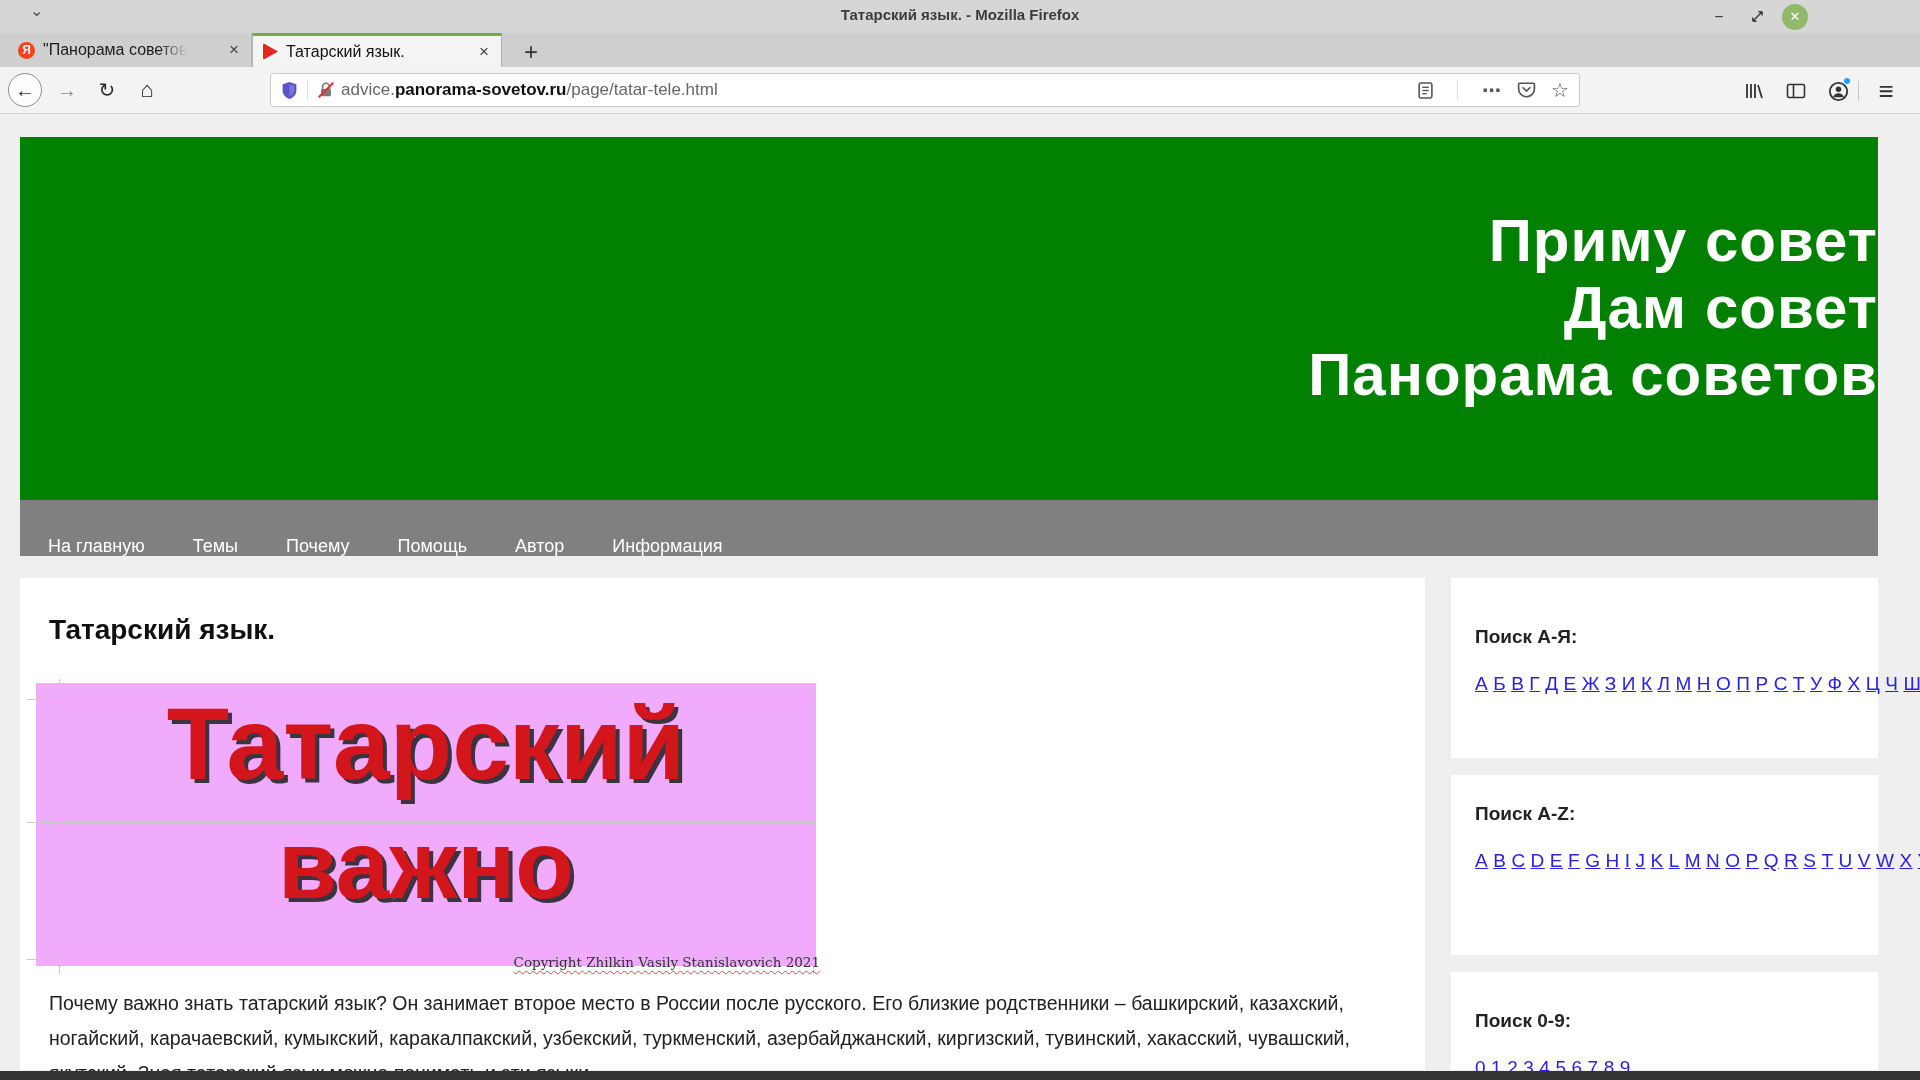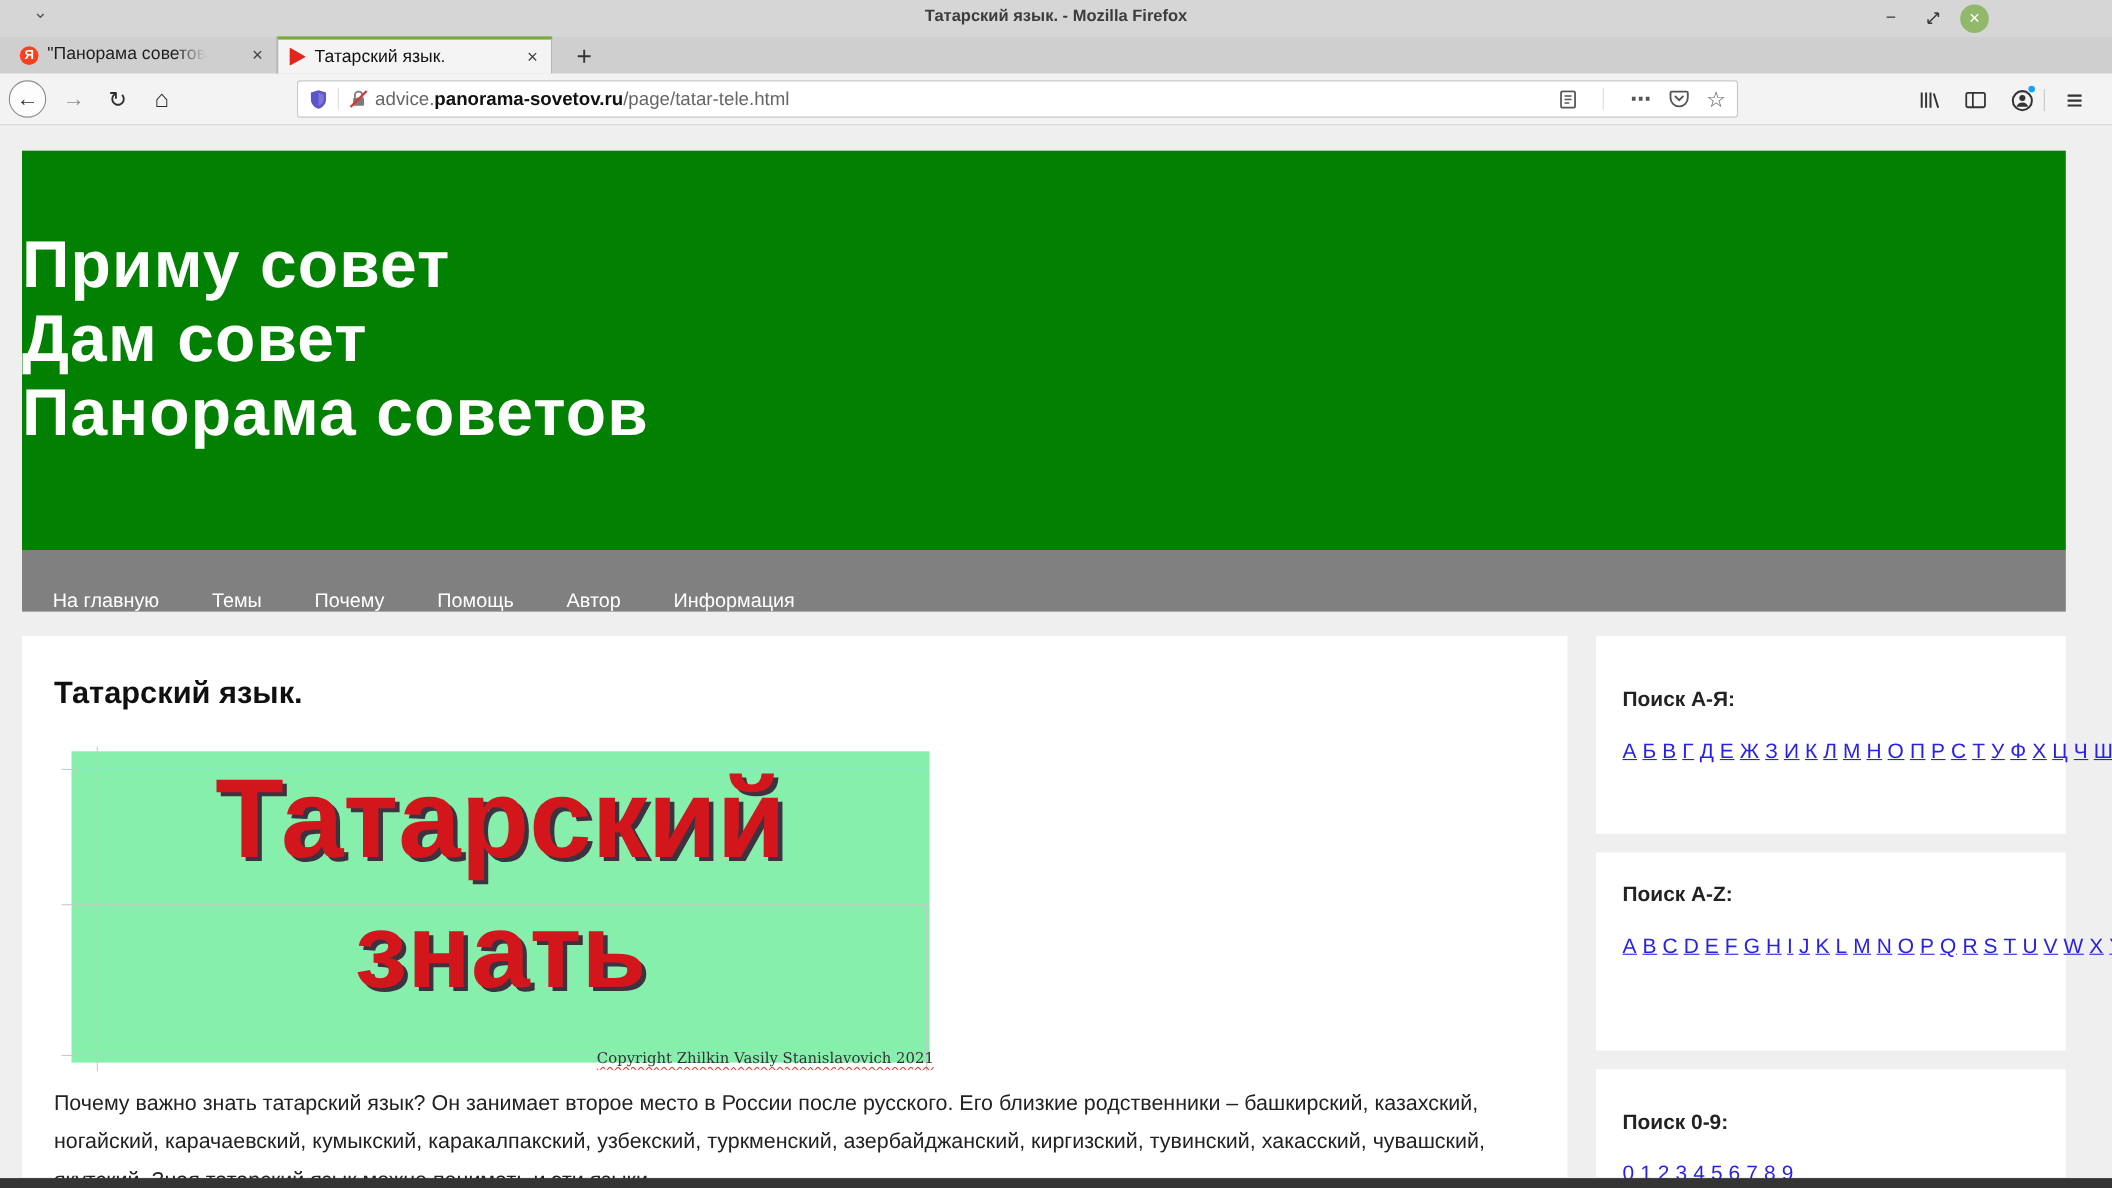--- a/index.html
+++ b/index.html
@@ -55,29 +55,29 @@
   .star { font-size:20px; color:#555; }
   .tb-ico { position:absolute; top:10px; display:flex; align-items:center; justify-content:center; width:28px; height:28px; }
   .lib { left:1740px; } .sbtoggle { left:1782px; } .account { left:1824px; position:absolute; }
   .acc-dot { position:absolute; right:1px; top:0; width:8px; height:8px; border-radius:50%; background:#19a0ff; border:1px solid #f3f3f3; }
   .tsep { position:absolute; left:1858px; top:14px; width:1px; height:20px; background:#c6c6c6; }
   .hamb { left:1872px; font-size:26px; color:#333; }
 
   
   .page { position:absolute; left:0; top:114px; width:1920px; height:966px; background:#efefef; }
   .banner { position:absolute; left:20px; top:23px; width:1858px; height:363px; background:#028002;
-            text-align:left; padding-top:70px; }
+            text-align:right; padding-top:70px; }
   .banner-line { color:#fff; font-size:60px; font-weight:700; line-height:67px; letter-spacing:1px; }
   .sitenav { position:absolute; left:20px; top:386px; width:1858px; height:56px; background:#808080;
              display:flex; align-items:center; padding-left:28px; gap:48px; }
   .navlink { color:#fff; font-size:18px; text-decoration:none; cursor:pointer;margin-top:37px; }
 
   .main { position:absolute; left:20px; top:464px; width:1405px; height:492px; background:#fff; }
   .art-title { padding:36px 0 0 29px; font-size:28px; font-weight:700; color:#101010; }
-  .artimage { position:absolute; left:45px; top:105px; width:780px; height:283px; background:#86efac; }
+  .artimage { position:absolute; left:16px; top:105px; width:780px; height:283px; background:#f0abfc; }
   .gl { position:absolute; background:#c9c9c9; }
   .gl.h1 { left:-9px; right:0; top:16px; height:1px; }
   .gl.h2 { left:-9px; right:0; top:139px; height:1px; }
   .gl.h3 { left:-9px; right:0; bottom:6px; height:1px; }
   .gl.v1 { left:23px; top:-4px; bottom:-8px; width:1px; }
   .gl.v2 { right:2px; top:139px; bottom:-8px; width:1px; }
   .red-line { position:absolute; left:0; width:100%; text-align:center; font-weight:700; color:#d2161c;
               text-shadow:4px 4px 0 #3b3340; line-height:1.12; }
   .red-line.l1 { top:4px; font-size:102px; }
   .red-line.l2 { top:128px; font-size:96px; }
@@ -214,21 +214,21 @@
 
     <div class="main">
       <h1 class="art-title">Татарский язык.</h1>
       <div class="artimage">
         <span class="gl h1"></span>
         <span class="gl h2"></span>
         <span class="gl h3"></span>
         <span class="gl v1"></span>
         <span class="gl v2"></span>
         <div class="red-line l1">Татарский</div>
-        <div class="red-line l2">знать</div>
+        <div class="red-line l2">важно</div>
         <div class="copyright">Copyright Zhilkin Vasily Stanislavovich 2021</div>
       </div>
       <p class="para">Почему важно знать татарский язык? Он занимает второе место в России после русского. Его близкие родственники – башкирский, казахский, ногайский, карачаевский, кумыкский, каракалпакский, узбекский, туркменский, азербайджанский, киргизский, тувинский, хакасский, чувашский, якутский. Зная татарский язык можно понимать и эти языки.</p>
     </div>
 
     <div class="sidecard c1">
       <div class="side-title">Поиск А-Я:</div>
       <div class="letters cyr"><a class="letter">А</a><a class="letter">Б</a><a class="letter">В</a><a class="letter">Г</a><a class="letter">Д</a><a class="letter">Е</a><a class="letter">Ж</a><a class="letter">З</a><a class="letter">И</a><a class="letter">К</a><a class="letter">Л</a><a class="letter">М</a><a class="letter">Н</a><a class="letter">О</a><a class="letter">П</a><a class="letter">Р</a><a class="letter">С</a><a class="letter">Т</a><a class="letter">У</a><a class="letter">Ф</a><a class="letter">Х</a><a class="letter">Ц</a><a class="letter">Ч</a><a class="letter">Ш</a></div>
     </div>
 

